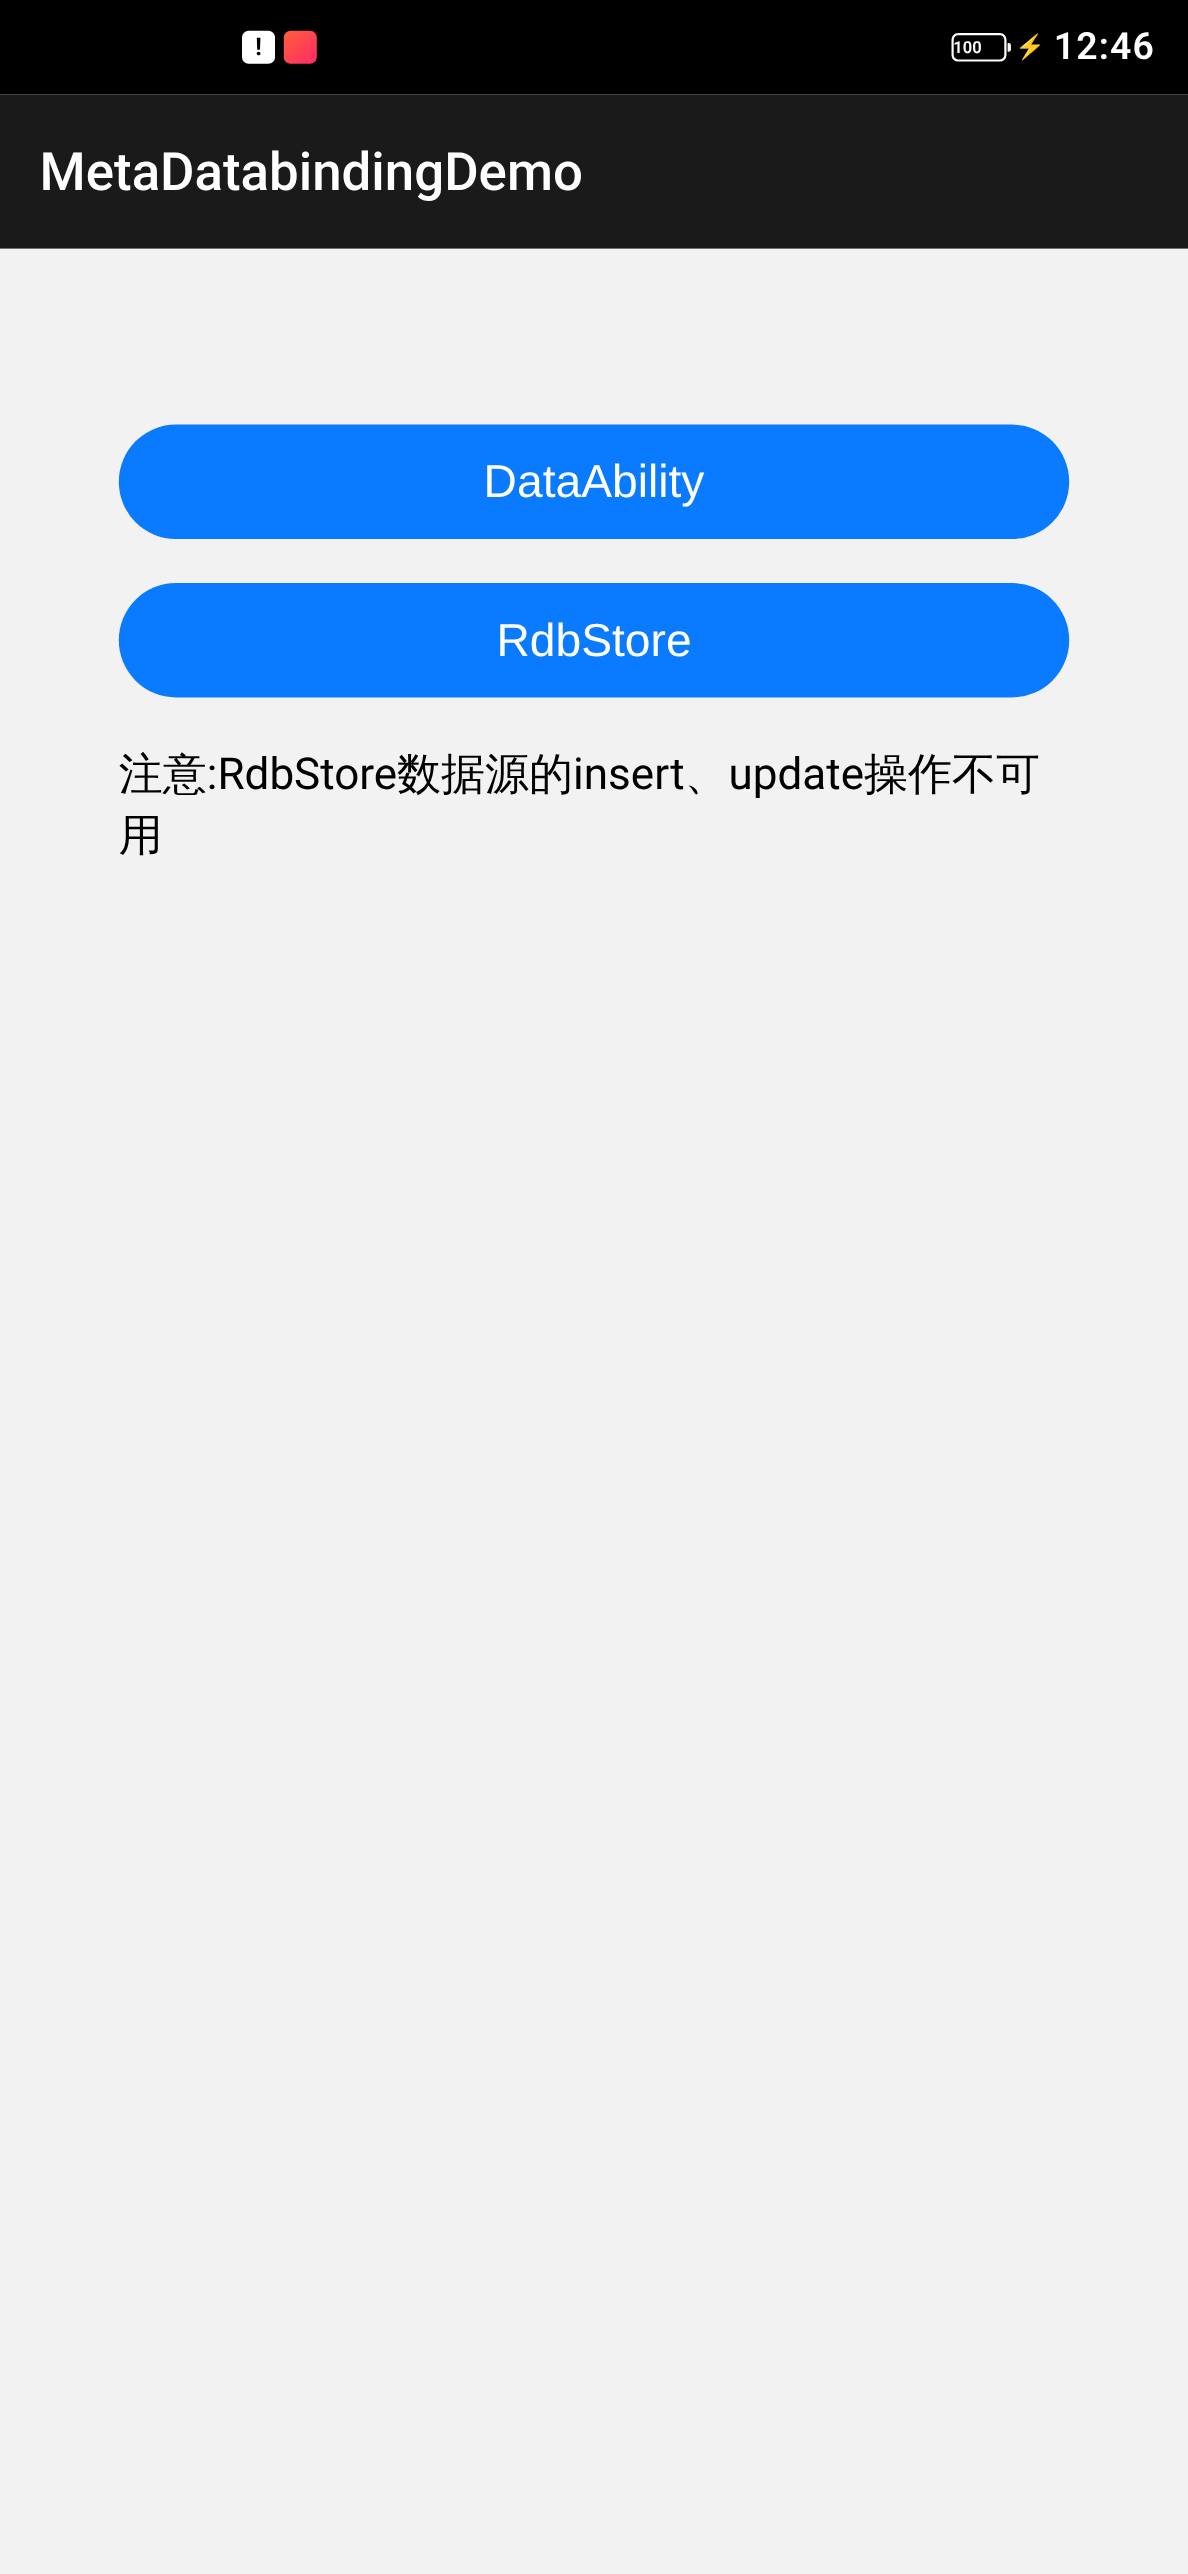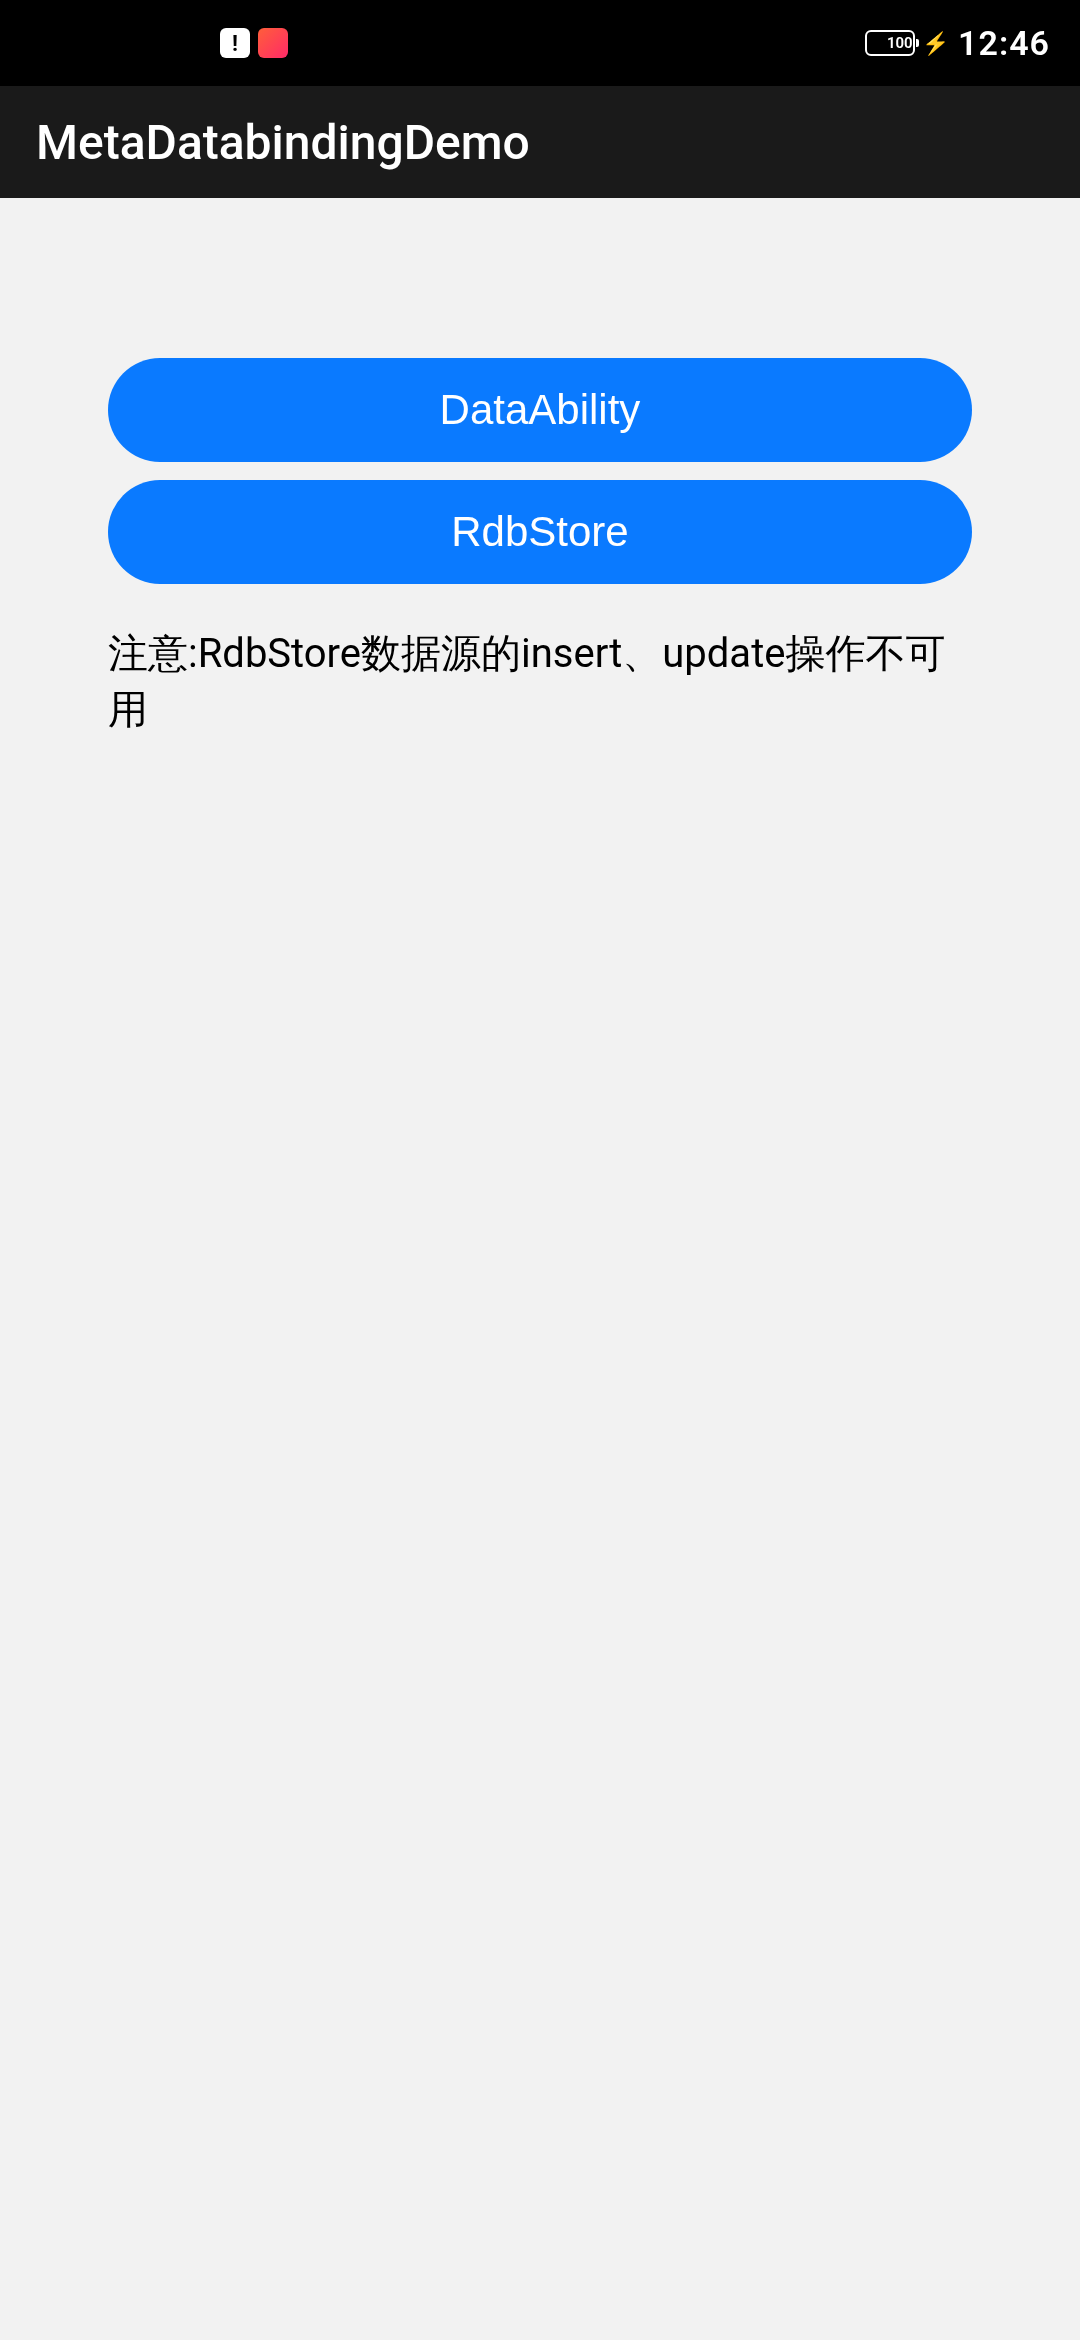--- a/index.html
+++ b/index.html
@@ -59,21 +59,21 @@
       gap: 8px;
     }
     
     .battery-box {
       width: 50px;
       height: 26px;
       border: 2.5px solid #fff;
       border-radius: 6px;
       display: flex;
       align-items: center;
-      justify-content: flex-end;
+      justify-content: flex-start;
       font-size: 15px;
       font-weight: 600;
       position: relative;
     }
     
     .battery-box::after {
       content: "";
       position: absolute;
       right: -6px;
       top: 7px;
@@ -88,21 +88,21 @@
     }
     
     .clock {
       font-size: 34px;
       font-weight: 600;
       letter-spacing: 1px;
       text-align: center;
     }
     
     .app-bar {
-      height: 112px;
+      height: 140px;
       background: #1a1a1a;
       display: flex;
       align-items: center;
       padding: 16px 36px;
     }
     
     .app-title {
       color: #fff;
       font-size: 48px;
       font-weight: 500;
@@ -117,21 +117,21 @@
       color: #000;
       text-align: center;
       margin-top: 220px;
       font-weight: 400;
     }
     
     .button-group {
       margin-top: 160px;
       display: flex;
       flex-direction: column;
-      gap: 18px;
+      gap: 40px;
       justify-content: flex-end;
     }
     
     .btn {
       width: 100%;
       height: 104px;
       background: #0a7aff;
       border: none;
       border-radius: 52px;
       color: #fff;

